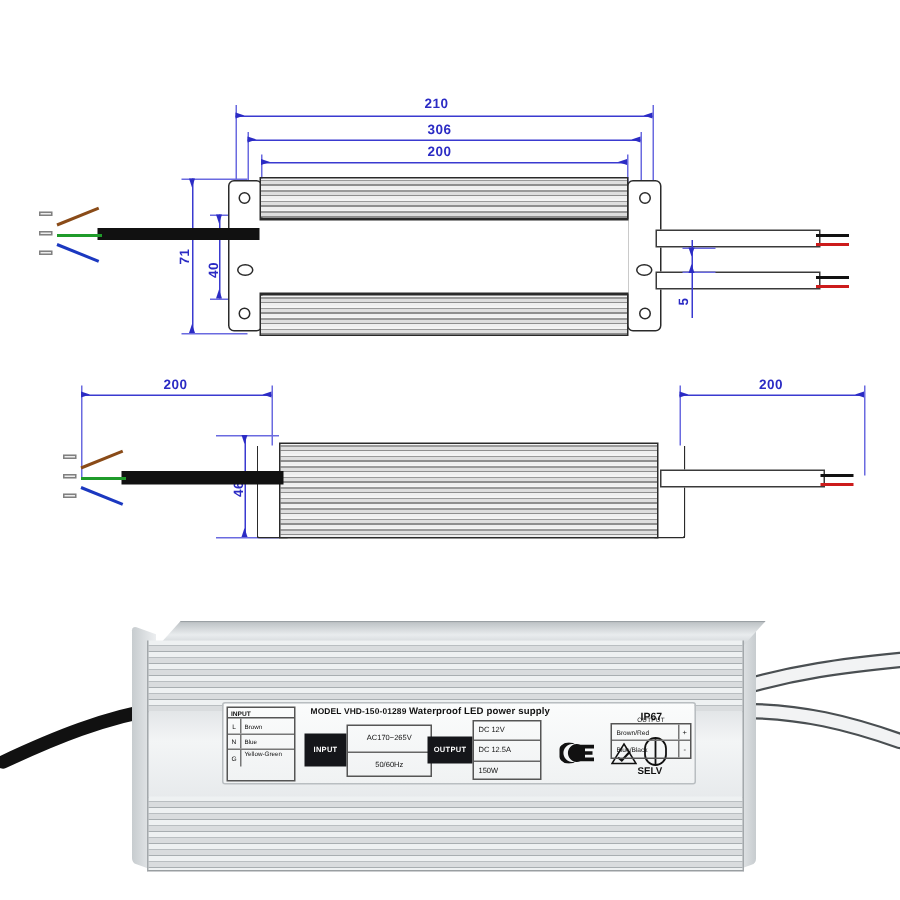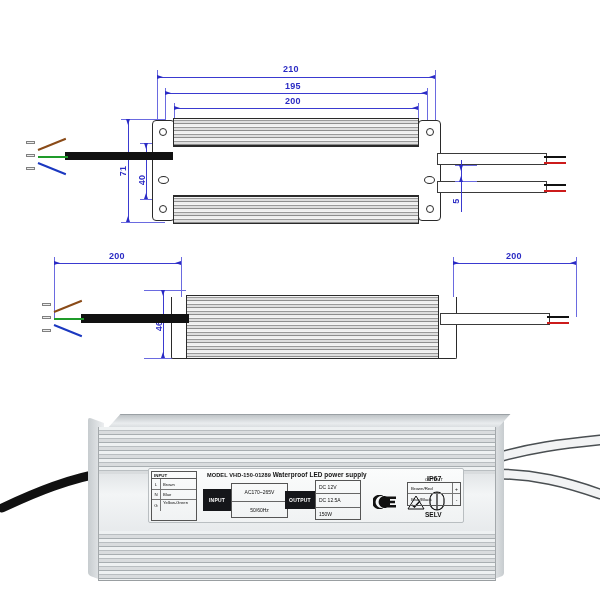--- a/index.html
+++ b/index.html
@@ -245,21 +245,21 @@
     <div class="dline-h" style="left:157px; top:77px; width:278px;"></div>
     <div class="arrow-r" style="left:157px; top:74.5px;"></div>
     <div class="arrow-l" style="left:429px; top:74.5px;"></div>
     <div class="dimtxt" style="left:283px; top:64px;">210</div>
 
     <div class="ext-v" style="left:165px; top:88px; height:36px;"></div>
     <div class="ext-v" style="left:427px; top:88px; height:36px;"></div>
     <div class="dline-h" style="left:165px; top:93px; width:262px;"></div>
     <div class="arrow-r" style="left:165px; top:90.5px;"></div>
     <div class="arrow-l" style="left:421px; top:90.5px;"></div>
-    <div class="dimtxt" style="left:285px; top:81px;">195</div>
+    <div class="dimtxt" style="left:285px; top:81px;">306</div>
 
     <div class="ext-v" style="left:174px; top:103px; height:20px;"></div>
     <div class="ext-v" style="left:418px; top:103px; height:20px;"></div>
     <div class="dline-h" style="left:174px; top:108px; width:244px;"></div>
     <div class="arrow-r" style="left:174px; top:105.5px;"></div>
     <div class="arrow-l" style="left:412px; top:105.5px;"></div>
     <div class="dimtxt" style="left:285px; top:96px;">200</div>
 
     <div class="ext-h" style="left:121px; top:119px; width:44px;"></div>
     <div class="ext-h" style="left:121px; top:222px; width:44px;"></div>

